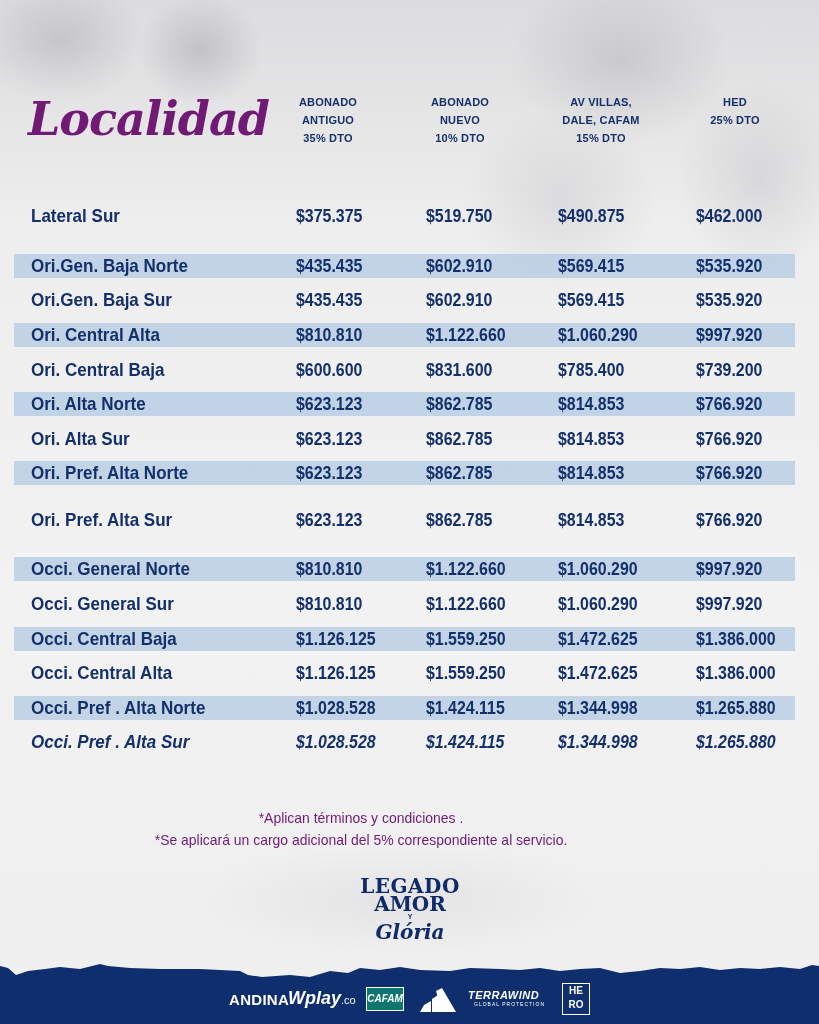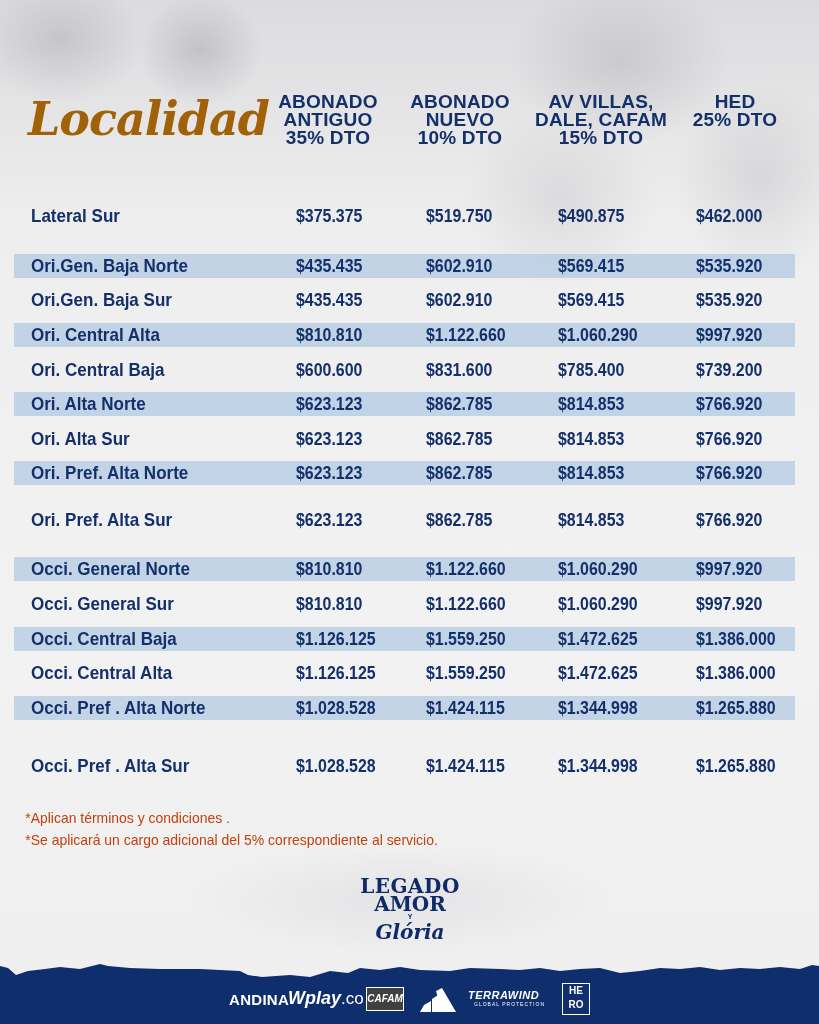--- a/index.html
+++ b/index.html
@@ -16,68 +16,68 @@
       radial-gradient(ellipse 90px 80px at 200px 50px, rgba(140,140,145,0.35), transparent 70%),
       radial-gradient(ellipse 160px 120px at 620px 60px, rgba(150,150,155,0.30), transparent 70%),
       radial-gradient(ellipse 140px 130px at 560px 200px, rgba(160,160,165,0.22), transparent 70%),
       radial-gradient(ellipse 120px 140px at 760px 180px, rgba(160,160,165,0.25), transparent 70%),
       radial-gradient(ellipse 300px 80px at 400px 900px, rgba(190,190,195,0.25), transparent 70%),
       linear-gradient(180deg, #dcdcde 0%, #eeeeef 22%, #f2f2f3 60%, #efeff0 100%);
   }
   .title {
     position: absolute; left: 28px; top: 92px;
     font-family: "DejaVu Serif", serif; font-style: italic; font-weight: bold;
-    font-size: 46px; letter-spacing: -1px; color: #a16207;
+    font-size: 46px; letter-spacing: -1px; color: #701a75;
   }
   .col-head {
     position: absolute; top: 93px; width: 150px;
-    text-align: center; font-weight: bold; font-size: 19px; line-height: 18px;
+    text-align: center; font-weight: bold; font-size: 11px; line-height: 18px;
     color: #14306b; letter-spacing: 0.2px;
   }
   .col-head span { display: block; }
   .rows { position: absolute; left: 0; top: 0; width: 819px; }
   .row {
     position: absolute; left: 14px; width: 781px; height: 24px;
   }
   .row.hl { background: rgba(178, 202, 226, 0.75); }
   .cell {
     position: absolute; top: 0; height: 24px; line-height: 24px;
     font-size: 18.5px; font-weight: bold; color: #14306b;
     white-space: nowrap; transform: scaleX(0.86); transform-origin: left center;
   }
   .cell.loc { left: 17px; transform: scaleX(0.92); }
   .cell.c1 { left: 282px; }
   .cell.c2 { left: 412px; }
   .cell.c3 { left: 544px; }
   .cell.c4 { left: 682px; }
   .notes {
-    position: absolute; top: 807px; left: 0; width: 722px; 
-    font-size: 15px; line-height: 22px; color: #c2410c;
+    position: absolute; top: 807px; left: 0; width: 722px; text-align: center;
+    font-size: 15px; line-height: 22px; color: #701a75;
   }
   .notes div { transform: scaleX(0.93); }
   .logo-main {
     position: absolute; left: 340px; top: 878px; width: 140px; text-align: center; color: #0f2a68;
   }
   .logo-main .l1 { font-family: "DejaVu Serif", serif; font-weight: bold; font-size: 20px; line-height: 16px; letter-spacing: 0.5px; }
   .logo-main .l2 { font-family: "DejaVu Serif", serif; font-weight: bold; font-size: 20px; line-height: 20px; }
   .logo-main .l3 { font-size: 7px; line-height: 6px; font-weight: bold; }
   .logo-main .l4 { font-family: "DejaVu Serif", serif; font-style: italic; font-weight: bold; font-size: 20px; line-height: 24px; }
   .footer {
     position: absolute; left: 0; top: 955px; width: 819px; height: 69px;
   }
   .footer svg { position: absolute; left: 0; top: 0; }
   .sponsors {
     position: absolute; left: 0; top: 985px; width: 819px; height: 30px;
   }
   .sponsor { position: absolute; color: #ffffff; font-weight: bold; white-space: nowrap; }
   .sp-andina { left: 229px; top: 6px; font-size: 15px; letter-spacing: 0.3px; }
   .sp-wplay { left: 288px; top: 3px; font-size: 18px; font-weight: normal; }
   .sp-wplay b { font-weight: bold; font-style: italic; }
-  .sp-wplay small { font-size: 17px; }
-  .sp-cafam { left: 366px; top: 2px; width: 36px; height: 22px; border: 1px solid #fff; background: #404040; font-size: 10px; line-height: 22px; text-align: center; font-style: italic; }
+  .sp-wplay small { font-size: 11px; }
+  .sp-cafam { left: 366px; top: 2px; width: 36px; height: 22px; border: 1px solid #fff; background: #0f766e; font-size: 10px; line-height: 22px; text-align: center; font-style: italic; }
   .sp-adidas { left: 420px; top: 3px; }
   .sp-terra { left: 468px; top: 4px; font-size: 11px; font-style: italic; letter-spacing: 0.5px; }
   .sp-terra small { display: block; font-size: 5px; font-style: normal; letter-spacing: 1px; margin-left: 6px; font-weight: normal; }
   .sp-hero { left: 562px; top: -2px; width: 26px; height: 30px; border: 1px solid #fff; font-size: 10px; line-height: 14px; text-align: center; }
 </style>
 </head>
 <body>
 
 <div class="bg-texture"></div>
 
@@ -197,21 +197,21 @@
       <div class="cell c3">$1.472.625</div>
       <div class="cell c4">$1.386.000</div>
     </div>
     <div class="row hl" style="top: 696px;">
       <div class="cell loc">Occi. Pref . Alta Norte</div>
       <div class="cell c1">$1.028.528</div>
       <div class="cell c2">$1.424.115</div>
       <div class="cell c3">$1.344.998</div>
       <div class="cell c4">$1.265.880</div>
     </div>
-    <div class="row" style="top: 754px;">
+    <div class="row" style="top: 730px; font-style: italic;">
       <div class="cell loc">Occi. Pref . Alta Sur</div>
       <div class="cell c1">$1.028.528</div>
       <div class="cell c2">$1.424.115</div>
       <div class="cell c3">$1.344.998</div>
       <div class="cell c4">$1.265.880</div>
     </div>
   </div>
 
 <div class="notes">
   <div>*Aplican términos y condiciones .</div>

